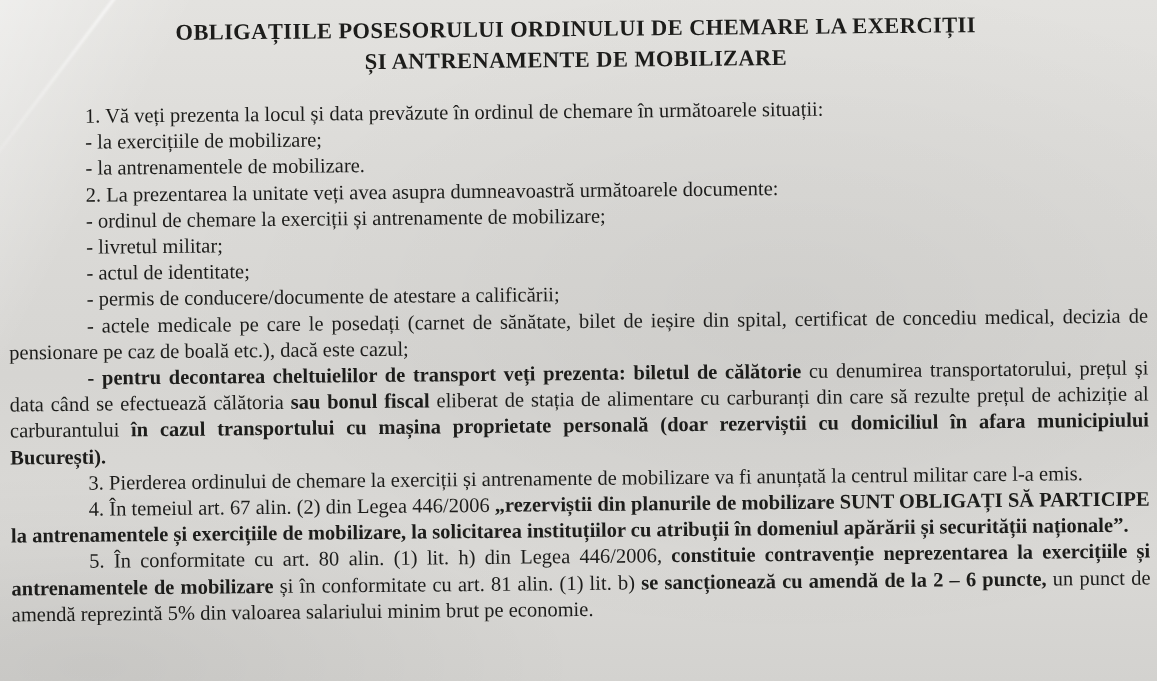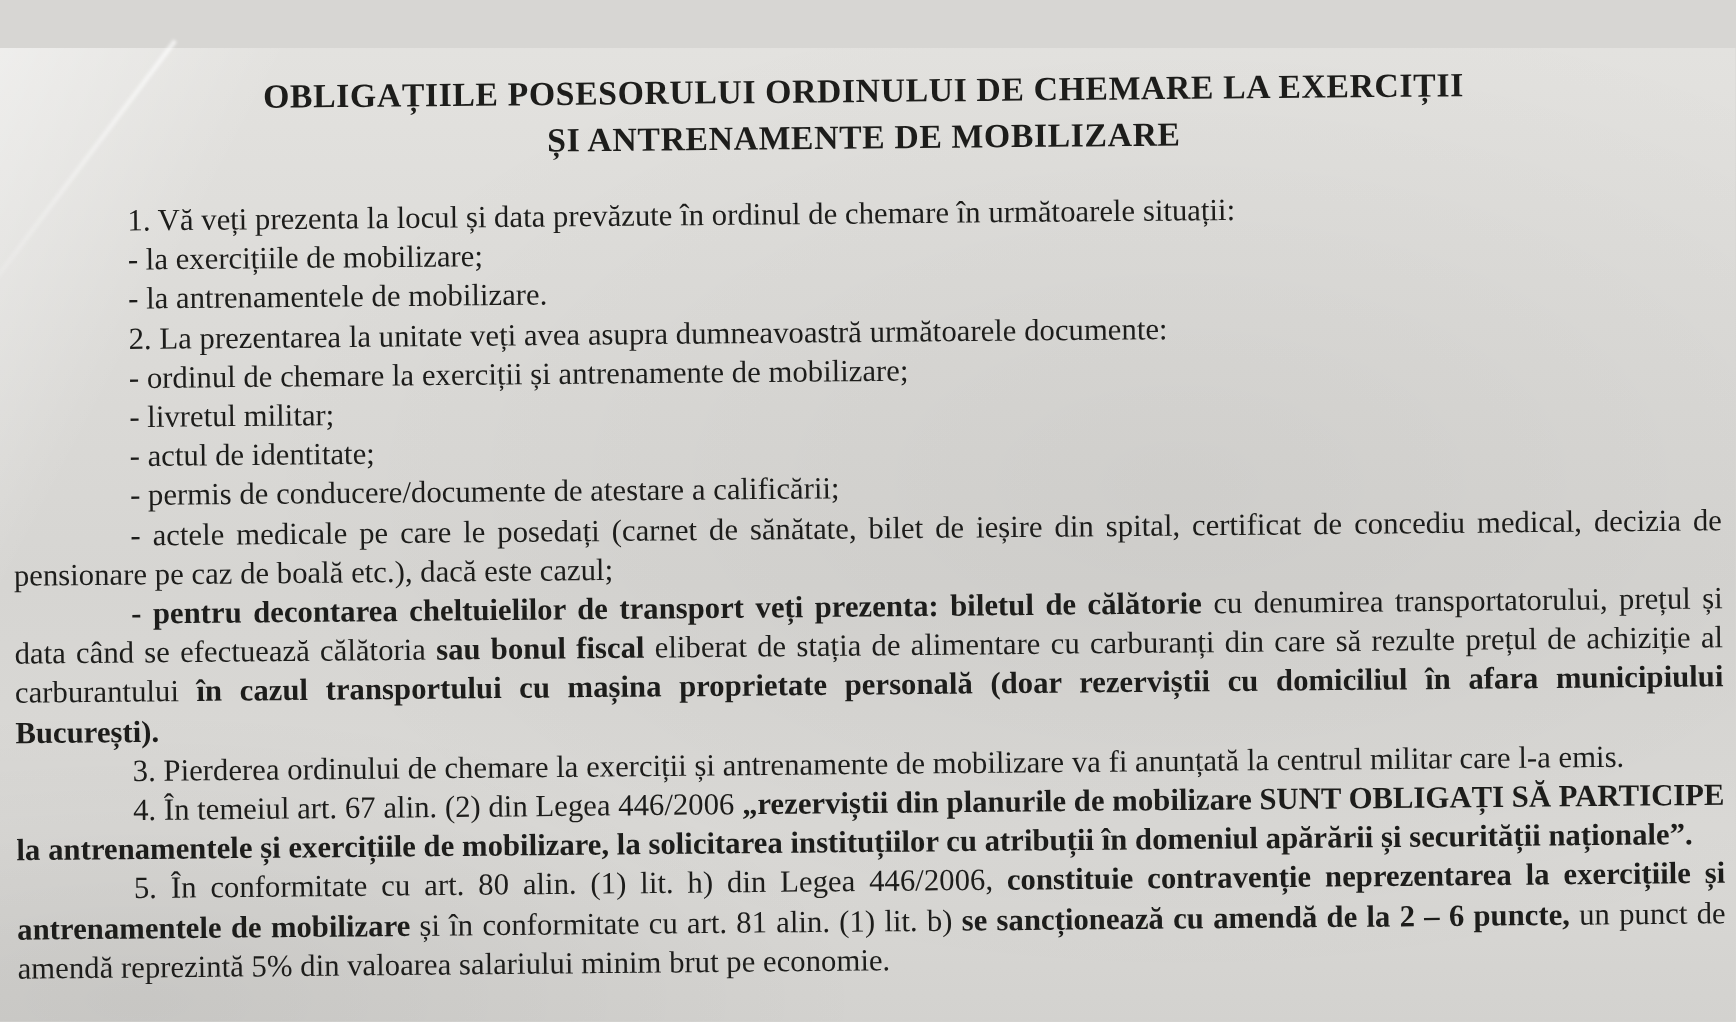--- a/index.html
+++ b/index.html
@@ -14,21 +14,20 @@
     font-family: "Liberation Serif", serif;
   }
   .paper {
     position: absolute;
     inset: 0;
     background:
       linear-gradient(118deg, rgba(255,255,255,.42) 0%, rgba(255,255,255,0) 13%),
       radial-gradient(ellipse 900px 480px at 68% 45%, rgba(0,0,0,.045), rgba(0,0,0,0) 70%),
       radial-gradient(ellipse 700px 280px at 8% 98%, rgba(0,0,0,.06), rgba(0,0,0,0) 70%),
       linear-gradient(180deg, #e3e2df 0%, #dcdbd8 28%, #d6d5d2 55%, #dad9d6 80%, #d3d2cf 100%);
-    margin-top: 32px;
   }
   .crease {
     position: absolute;
     left: 118px;
     top: -4px;
     width: 215px;
     height: 3px;
     background: linear-gradient(90deg, rgba(255,255,255,.65), rgba(255,255,255,.1));
     transform: rotate(127deg);
     transform-origin: 0 0;

